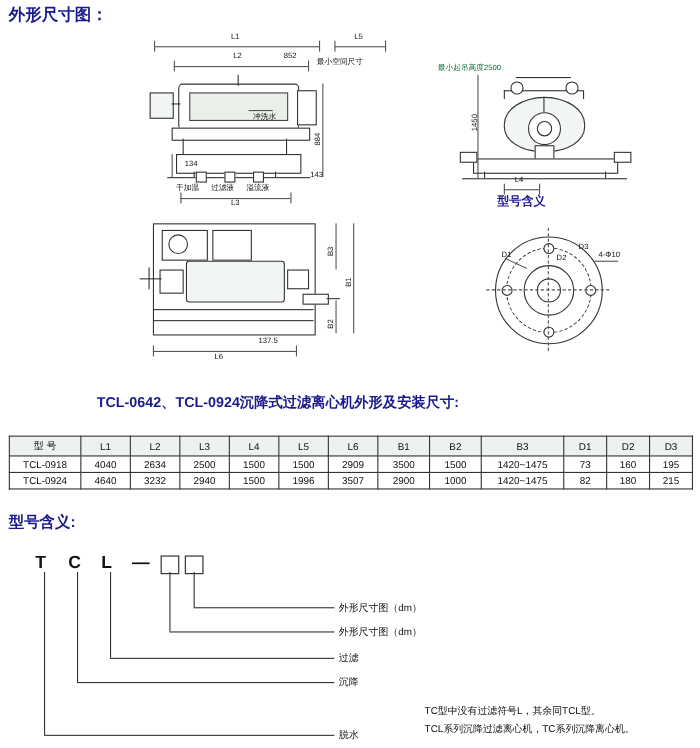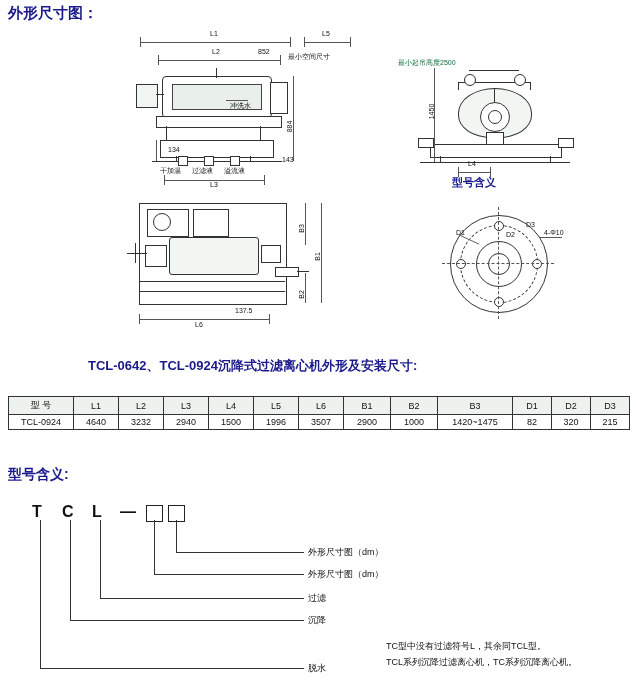--- a/index.html
+++ b/index.html
@@ -226,32 +226,47 @@
         <td style="width:44px;">B1</td>
         <td style="width:44px;">B2</td>
         <td style="width:72px;">B3</td>
         <td style="width:36px;">D1</td>
         <td style="width:36px;">D2</td>
         <td style="width:36px;">D3</td>
       </tr>
     </thead>
     <tbody>
       <tr>
+        <td>TCL-0918</td>
+        <td>4040</td>
+        <td>2634</td>
+        <td>2500</td>
+        <td>1500</td>
+        <td>1500</td>
+        <td>2909</td>
+        <td>3500</td>
+        <td>1500</td>
+        <td>1420~1475</td>
+        <td>73</td>
+        <td>160</td>
+        <td>195</td>
+      </tr>
+      <tr>
         <td>TCL-0924</td>
         <td>4640</td>
         <td>3232</td>
         <td>2940</td>
         <td>1500</td>
         <td>1996</td>
         <td>3507</td>
         <td>2900</td>
         <td>1000</td>
         <td>1420~1475</td>
         <td>82</td>
-        <td>320</td>
+        <td>180</td>
         <td>215</td>
       </tr>
     </tbody>
   </table>
 </div>
 
 <div class="abs title-head" style="left:8px;top:466px;font-size:14px;">型号含义:</div>
 
 <div class="abs bigchar" style="left:32px;top:503px;">T</div>
 <div class="abs bigchar" style="left:62px;top:503px;">C</div>

